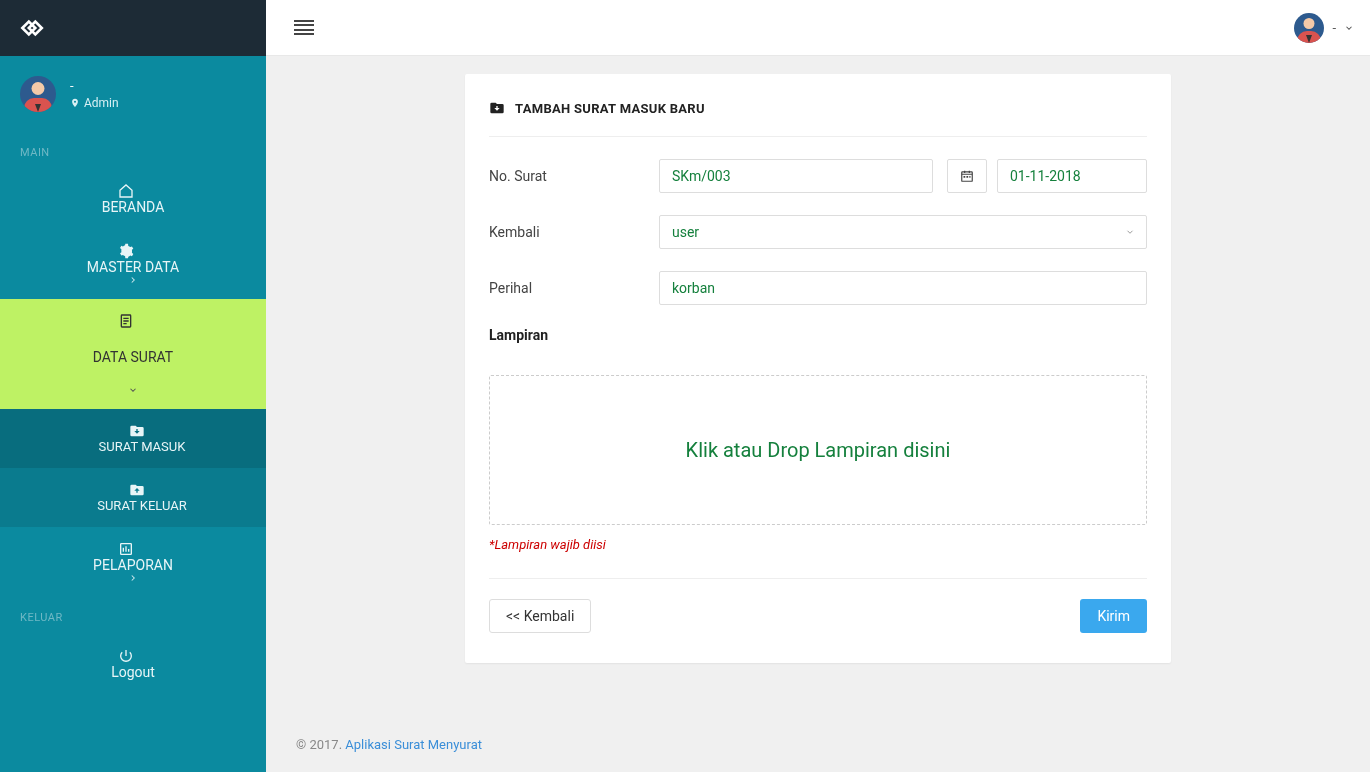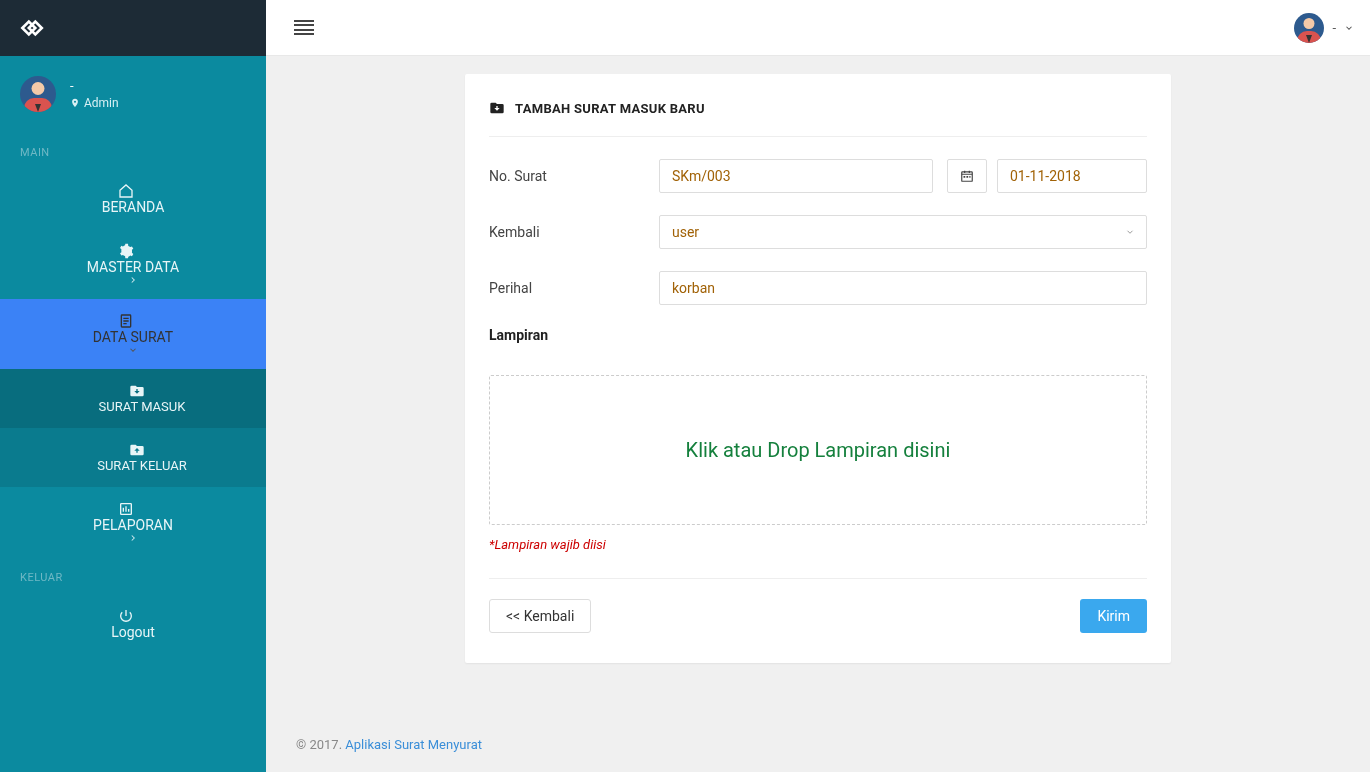--- a/index.html
+++ b/index.html
@@ -14,21 +14,21 @@
 .avatar { width: 36px; height: 36px; border-radius: 50%; background: #2d5a8e; position: relative; overflow: hidden; flex-shrink: 0; }
 .avatar::before { content: ""; position: absolute; top: 6px; left: 50%; transform: translateX(-50%); width: 13px; height: 13px; background: #f4c9a8; border-radius: 50%; }
 .avatar::after { content: ""; position: absolute; bottom: -4px; left: 50%; transform: translateX(-50%); width: 28px; height: 18px; background: #d9534f; border-radius: 10px 10px 0 0; }
 .avatar-tie { position: absolute; bottom: 0; left: 50%; transform: translateX(-50%); width: 0; height: 0; border-left: 3px solid transparent; border-right: 3px solid transparent; border-top: 8px solid #333; z-index: 2; }
 .sidebar-user-info { display: flex; flex-direction: column; gap: 3px; font-size: 13px; }
 .sidebar-user-name { color: #fff; }
 .sidebar-user-role { color: #d9f0f4; font-size: 12px; display: flex; align-items: center; gap: 4px; }
 .pin-icon { width: 10px; height: 10px; }
 .nav-section-title { padding: 14px 20px 10px; font-size: 11px; color: #6fb8c5; letter-spacing: 0.5px; }
 .nav-item { display: flex; align-items: center; padding: 14px 20px; cursor: pointer; color: #e8f5f7; font-size: 14px; position: relative; flex-direction: column; }
-.nav-item.active { background: #3b82f6; color: #333; }
+.nav-item.active { background: #bef264; color: #333; gap: 20px; }
 .nav-item .nav-icon { width: 16px; height: 16px; margin-right: 14px; flex-shrink: 0; }
 .nav-item .nav-label { flex: 1; }
 .nav-item .nav-caret { width: 10px; height: 10px; }
 .nav-sub { background: #0a7b8e; }
 .nav-sub .nav-item { padding-left: 38px; font-size: 13px; }
 .nav-sub .nav-item.active-sub { background: #086d7e; }
 .nav-sub .nav-item .nav-icon { margin-right: 10px; }
 
 
 .main { flex: 1; display: flex; flex-direction: column; background: #f0f0f0; min-width: 0; }
@@ -43,21 +43,21 @@
 .chev-down { width: 10px; height: 10px; }
 
 .content { flex: 1; padding: 18px 22px 30px; overflow: auto; }
 .card { max-width: 706px; margin: 0 auto; background: #fff; border-radius: 2px; box-shadow: 0 1px 2px rgba(0,0,0,0.06); padding: 26px 24px 30px; }
 .card-header { display: flex; align-items: center; gap: 10px; padding-bottom: 20px; border-bottom: 1px solid #eee; margin-bottom: 22px; }
 .card-header-icon { width: 16px; height: 16px; }
 .card-title { font-size: 13px; font-weight: 700; letter-spacing: 0.3px; color: #222; }
 
 .form-row { display: flex; align-items: center; margin-bottom: 22px; gap: 14px; }
 .form-label { width: 156px; flex-shrink: 0; color: #444; font-size: 14px; }
-.form-input, .form-select { height: 34px; border: 1px solid #ddd; border-radius: 2px; padding: 0 12px; font-size: 14px; color: #a16207; background: #fff; }
+.form-input, .form-select { height: 34px; border: 1px solid #ddd; border-radius: 2px; padding: 0 12px; font-size: 14px; color: #15803d; background: #fff; }
 .form-select { appearance: none; padding-right: 30px; }
 .select-wrap { position: relative; flex: 1; }
 .select-wrap .form-select { width: 100%; }
 .select-wrap .chev-down { position: absolute; right: 12px; top: 50%; transform: translateY(-50%); pointer-events: none; }
 .input-no-surat { flex: 1; min-width: 0; }
 .date-group { display: flex; gap: 0; }
 .date-icon-box { width: 40px; height: 34px; border: 1px solid #ddd; border-radius: 2px; display: flex; align-items: center; justify-content: center; margin-right: 10px; }
 .date-icon-box svg { width: 14px; height: 14px; }
 .date-input { width: 150px; }
 .input-perihal { flex: 1; }

